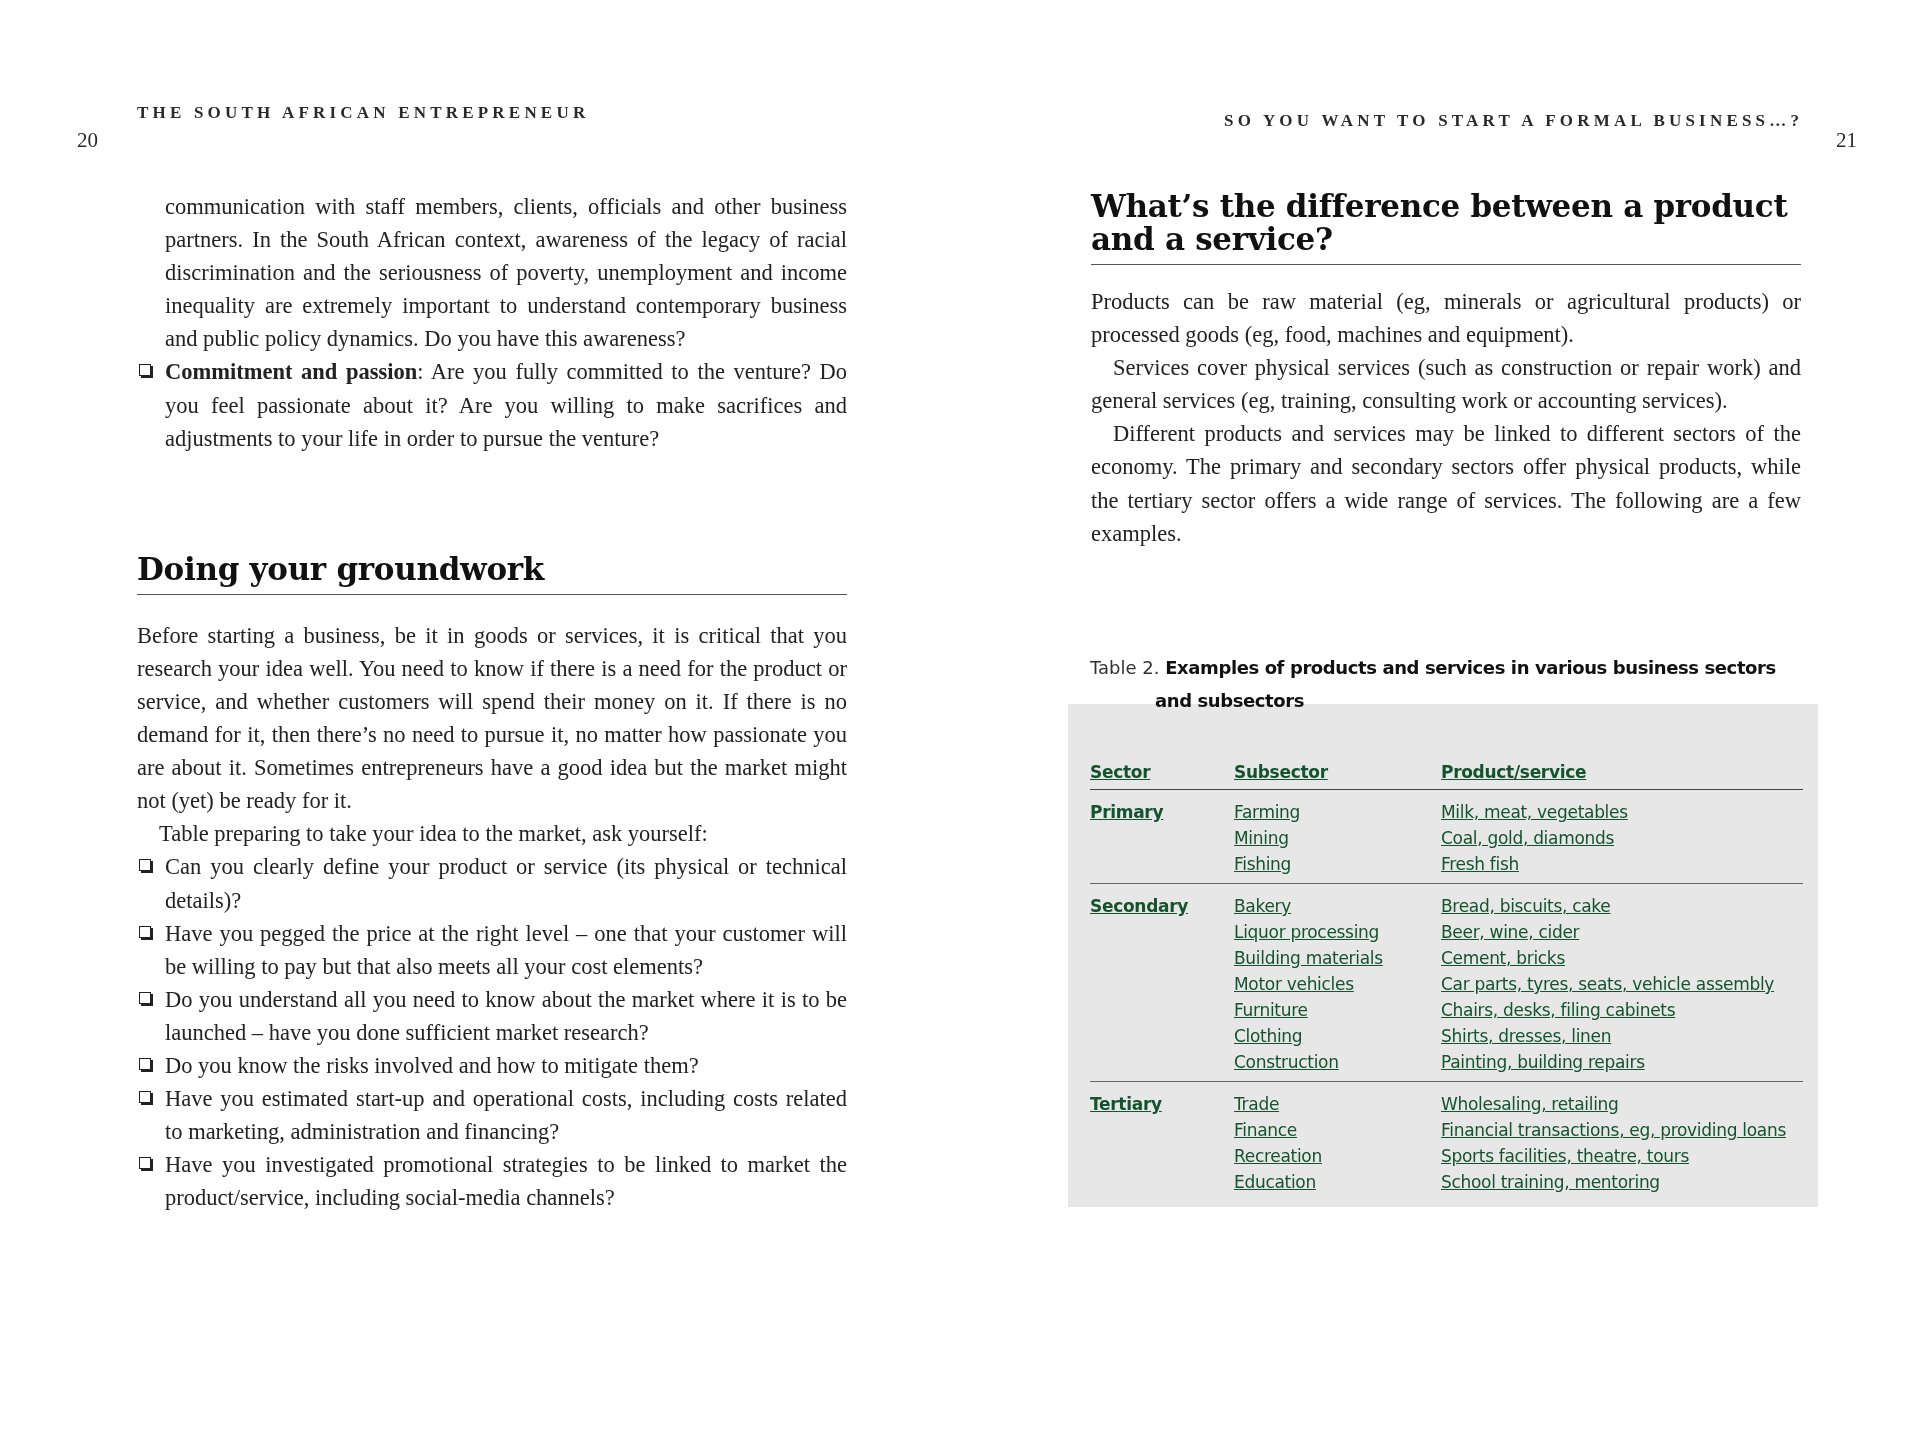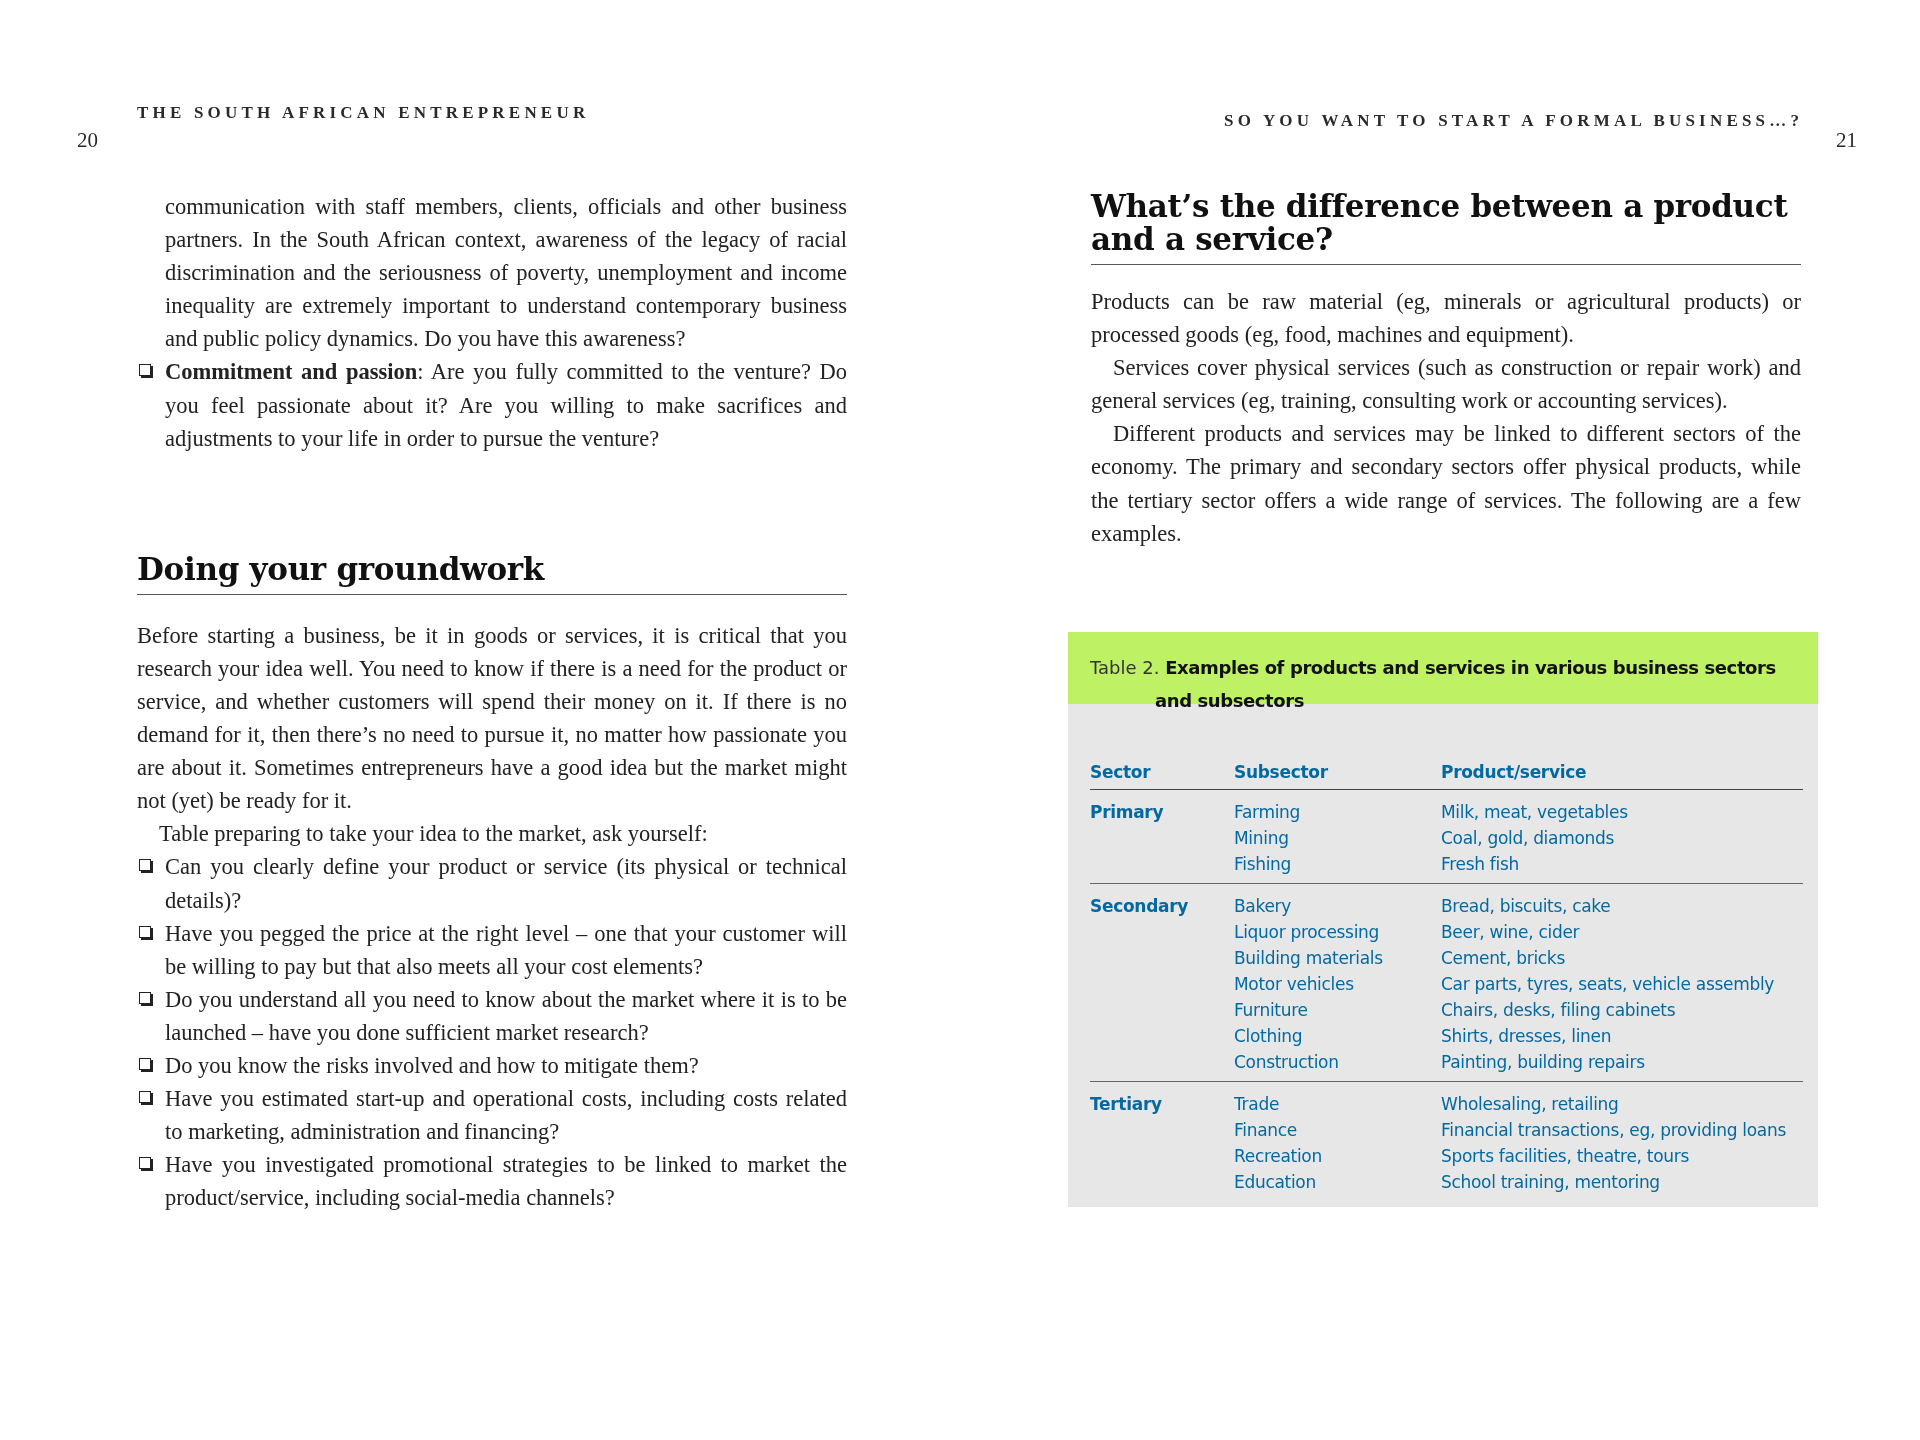--- a/index.html
+++ b/index.html
@@ -7,25 +7,25 @@
   .rh { position:absolute; top:103px; font-family:"Liberation Serif", serif; font-size:17px; letter-spacing:4.2px; color:#2a2a2a;font-weight:bold; }
   .pn { position:absolute; top:100px; font-family:"Liberation Serif", serif; font-size:21px; color:#2a2a2a;margin-top:28px; }
   .page { position:absolute; font-family:"Liberation Serif", serif; font-size:22.5px; line-height:33.1px; color:#222; }
   .p { margin:0; text-align:justify; }
   .indent { text-indent:22px; }
   .hanging { padding-left:28px; }
   .bullet { position:relative; padding-left:28px; margin:0; text-align:justify; }
   .bullet .box { position:absolute; left:2px; top:9px; width:12px; height:12px; border:1.6px solid #222; box-shadow:2px 2px 0 #222; box-sizing:border-box; }
   .h2 { font-family:"DejaVu Serif", serif; font-weight:bold; font-size:31px; line-height:33px; color:#111; margin:0; padding-bottom:8px; border-bottom:1.5px solid #555; letter-spacing:-0.3px; }
   .tbl { position:absolute; left:1068px; top:632px; width:750px; height:575px; background:#e7e7e7; font-family:"DejaVu Sans", sans-serif; }
-  .tbl .cap { height:72px; background:#bef264; box-sizing:border-box; padding:19px 0 0 22px; font-size:18px; line-height:33px; color:#111; }
+  .tbl .cap { height:72px; background:#ffffff; box-sizing:border-box; padding:19px 0 0 22px; font-size:18px; line-height:33px; color:#111; }
   .tbl .cap .lab { font-weight:normal; color:#333; }
   .tbl .cap .ttl { font-weight:bold; letter-spacing:-0.4px; }
   .tbl .cap .l2 { padding-left:65px; display:block; font-weight:bold; letter-spacing:-0.4px; }
-  .tbl table { position:absolute; left:22px; top:127px; width:713px; border-collapse:collapse; font-size:17px; line-height:26px; color:#0369a1; letter-spacing:-0.3px; }
+  .tbl table { position:absolute; left:22px; top:127px; width:713px; border-collapse:collapse; font-size:17px; line-height:26px; color:#14532d; letter-spacing:-0.3px;text-decoration:underline; }
   .tbl th { text-align:left; font-weight:bold; padding:0 0 4px 0; border-bottom:1.5px solid #444; }
   .tbl td { vertical-align:top; padding:0; }
   .tbl td.sec { font-weight:bold; width:144px; }
   .tbl td.sub { width:207px; }
   .tbl tbody.grp td { padding-top:9px; padding-bottom:6px; }
   .tbl tbody.grp { border-bottom:1.2px solid #666; }
   .tbl tbody.grp.last { border-bottom:none; }
   .line { display:block; }
 </style>
 </head>

